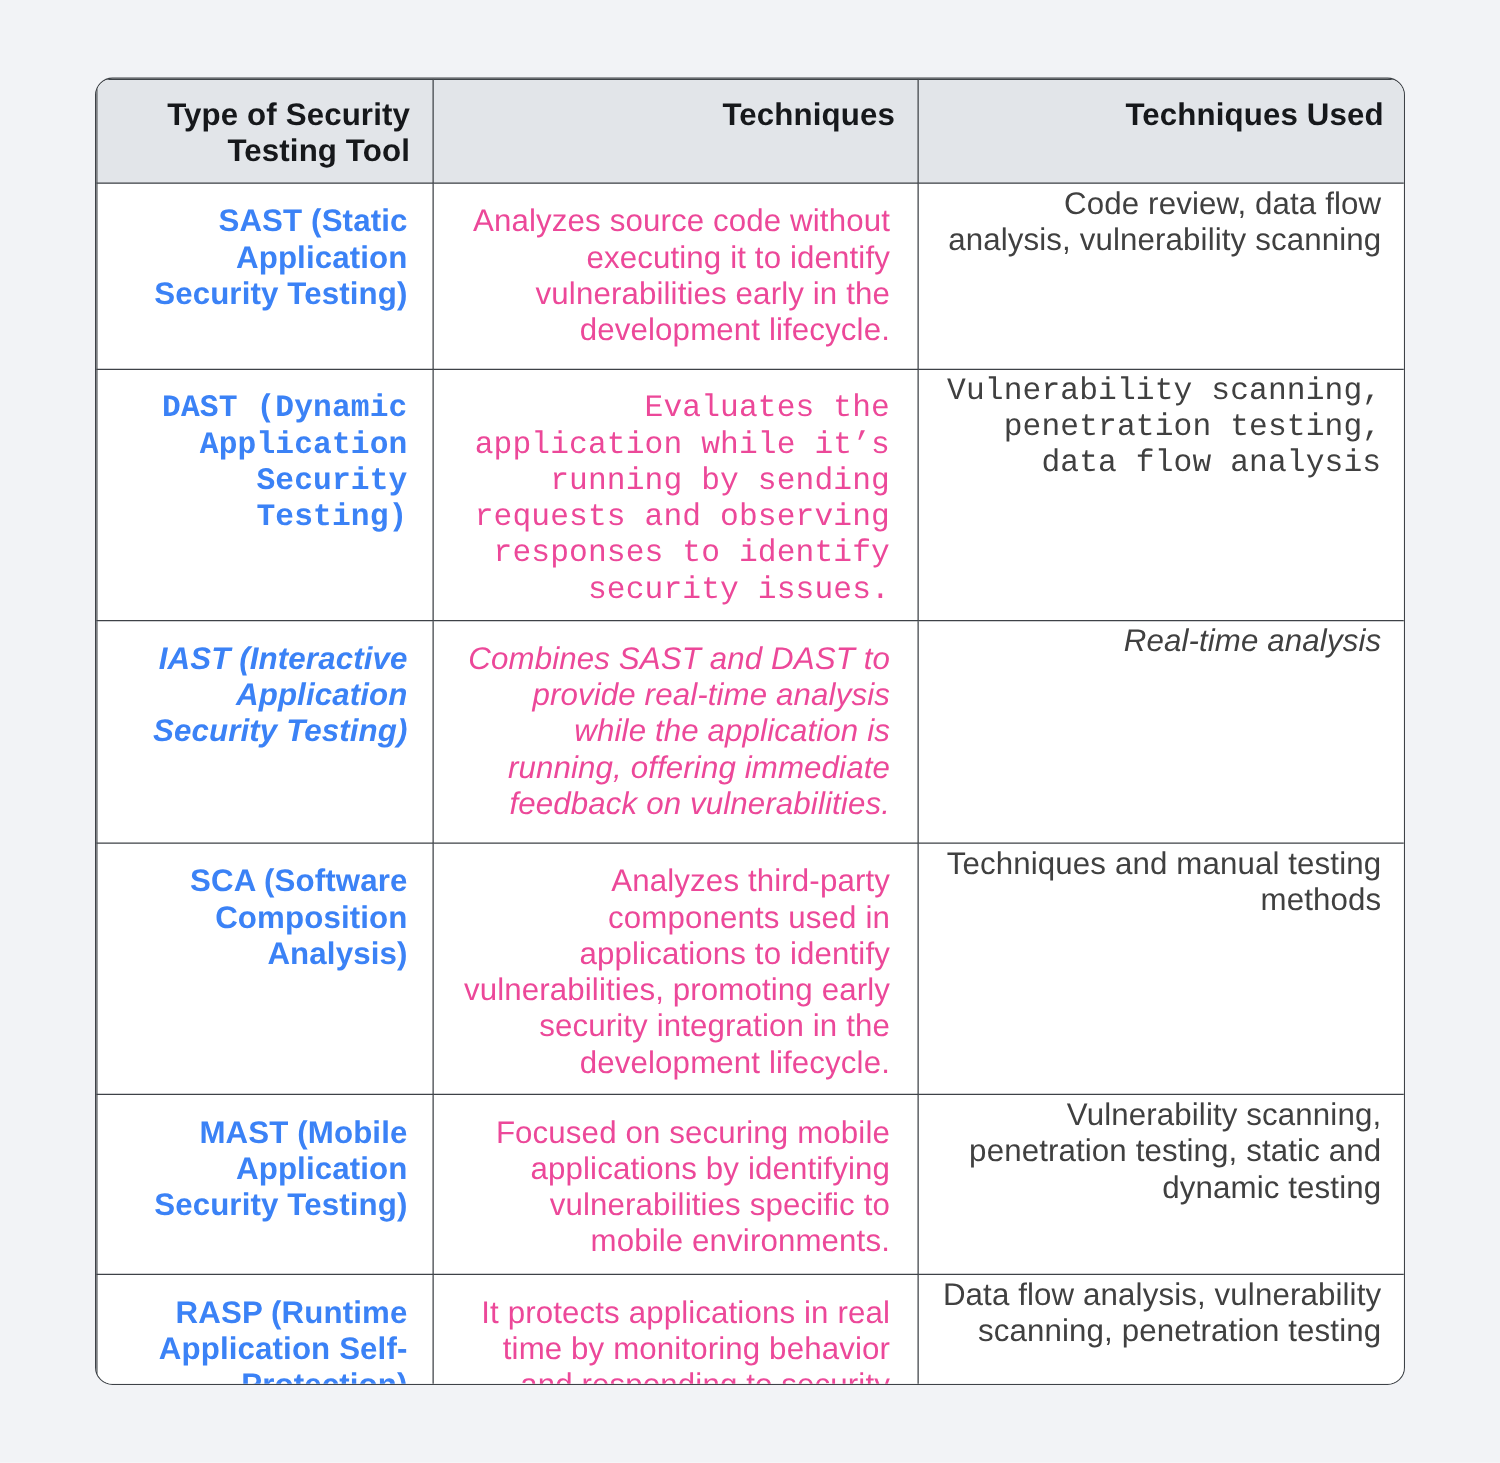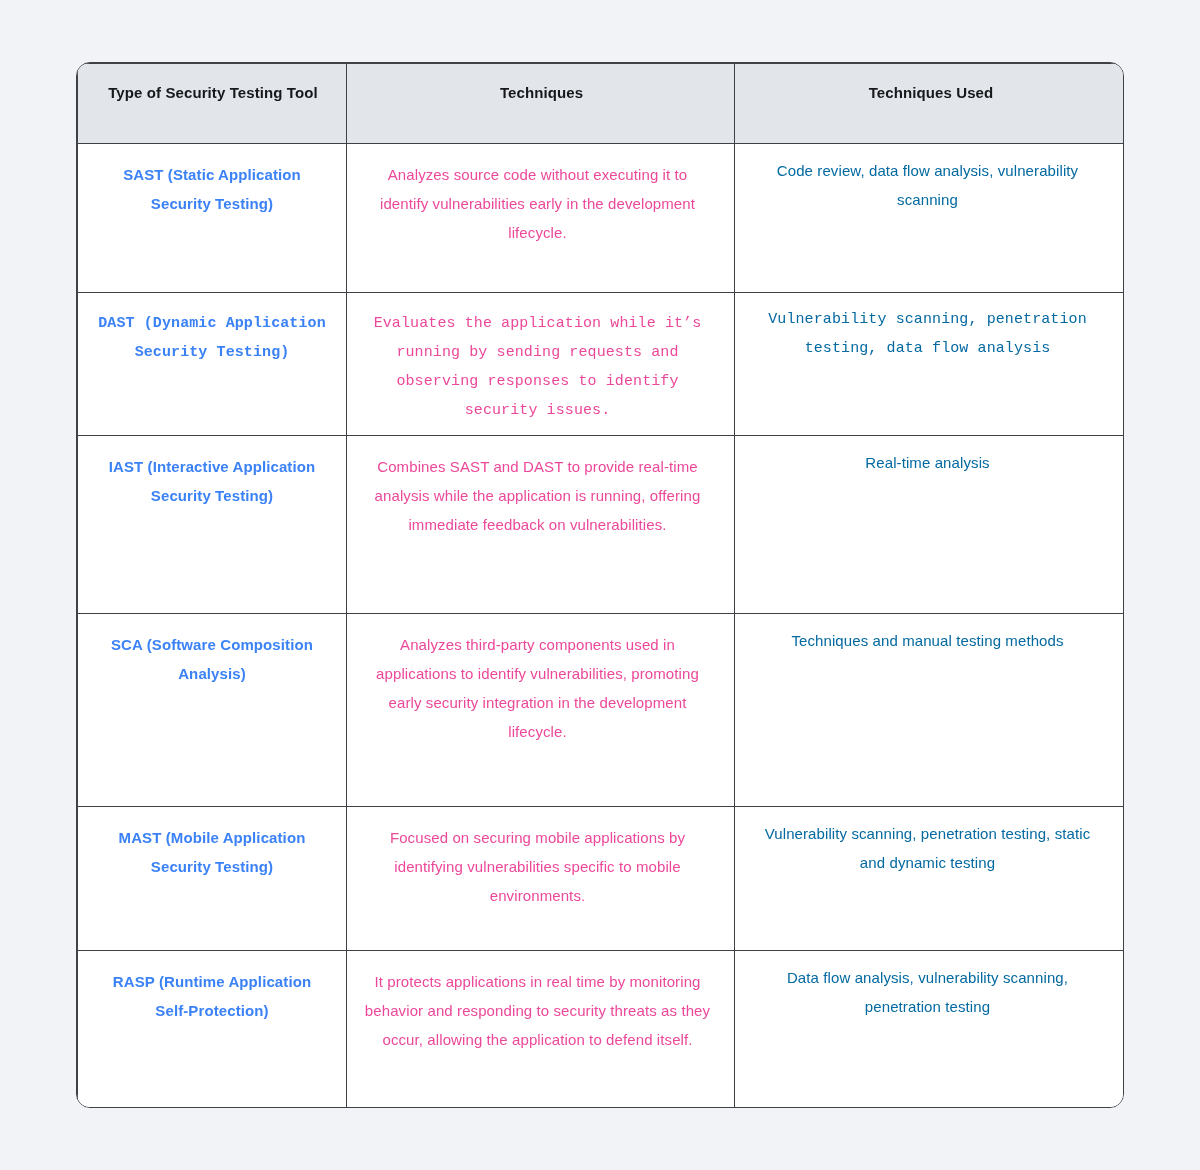--- a/index.html
+++ b/index.html
@@ -23,22 +23,22 @@
   table.security-table {
     width: 100%;
     height: 100%;
     border-collapse: collapse;
     table-layout: fixed;
   }
   .security-table th,
   .security-table td {
     border: 1px solid #3e4247;
     vertical-align: top;
-    text-align: center;
-    font-size: 15px;
+    text-align: right;
+    font-size: 25px;
     line-height: 29px;
     letter-spacing: 0.1px;
   }
   .security-table thead th {
     background: #e2e5e9;
     color: #16181b;
     font-weight: 700;
     padding: 14px 18px 10px 20px;
   }
   .security-table td.tool-cell {
@@ -48,29 +48,29 @@
     padding: 16px 20px 10px 20px;
   }
   .security-table td.desc-cell {
     background: #ffffff;
     color: #ec4899;
     font-weight: 400;
     padding: 16px 22px 10px 16px;
   }
   .security-table td.tech-cell {
     background: #ffffff;
-    color: #0369a1;
+    color: #404040;
     font-weight: 400;
-    padding: 12px 20px 10px 15px;
+    padding: 2px 20px 10px 15px;
   }
   
   tr.r-head { height: 80px; }
   tr.r-0 { height: 149px; }
   tr.r-1 { height: 142px; font-family: Liberation Mono, monospace; }
-  tr.r-2 { height: 178px; }
+  tr.r-2 { height: 178px; font-style: italic; }
   tr.r-3 { height: 193px; }
   tr.r-4 { height: 144px; }
   tr.r-5 { height: 180px; }
 </style>
 </head>
 <body>
 
 <div class="table-wrap">
   <table class="security-table">
     <colgroup>

